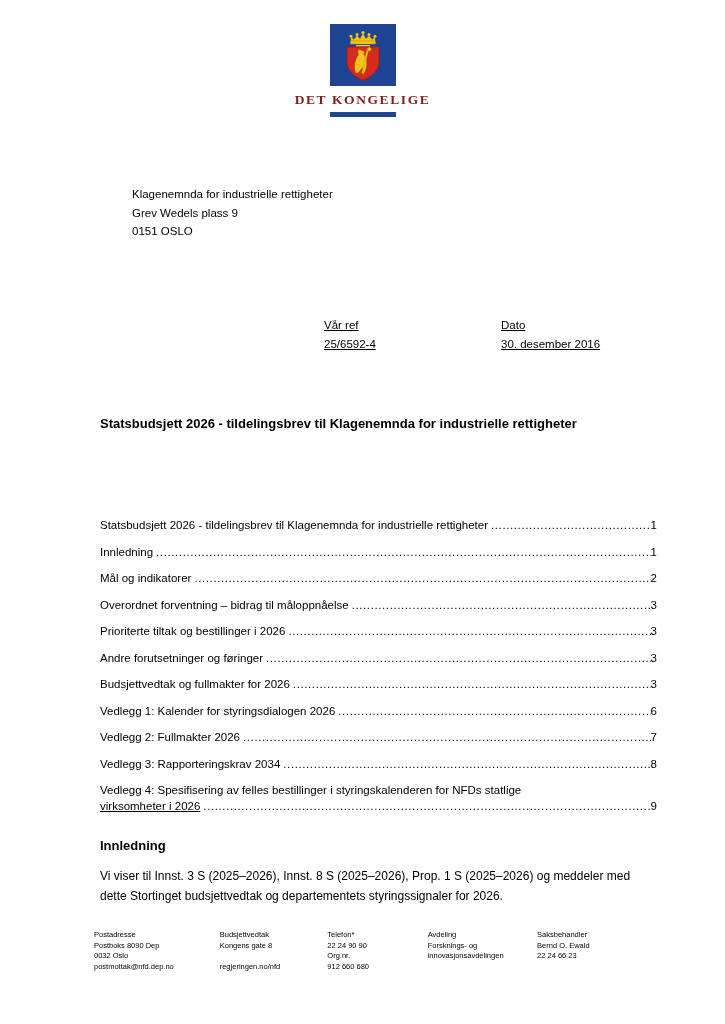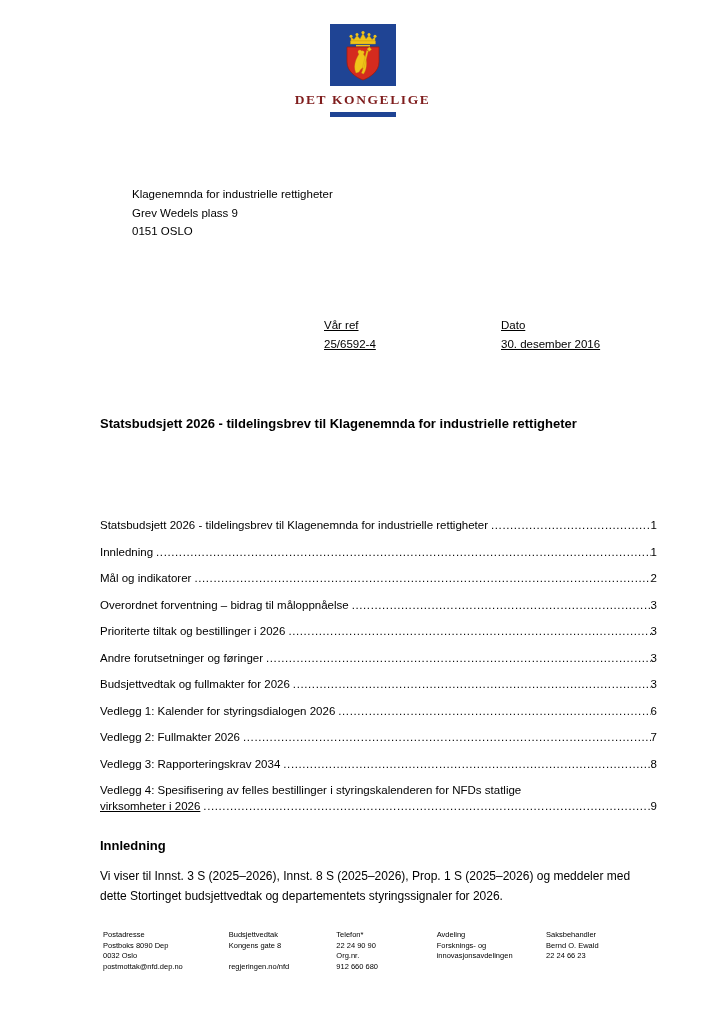--- a/index.html
+++ b/index.html
@@ -174,21 +174,21 @@
     left: 100px;
     top: 866px;
     width: 548px;
     font-size: 12px;
     line-height: 20px;
   }
 
   
   .footer {
     position: absolute;
-    left: 103px;
+    left: 94px;
     top: 930px;
     width: 530px;
     display: flex;
     font-size: 7.5px;
     line-height: 10.5px;
     color: #000;
   }
   .f-col { padding-right: 8px; }
   .f-col .f-head { display: block; }
   .f-col .f-line { display: block; white-space: nowrap; }

